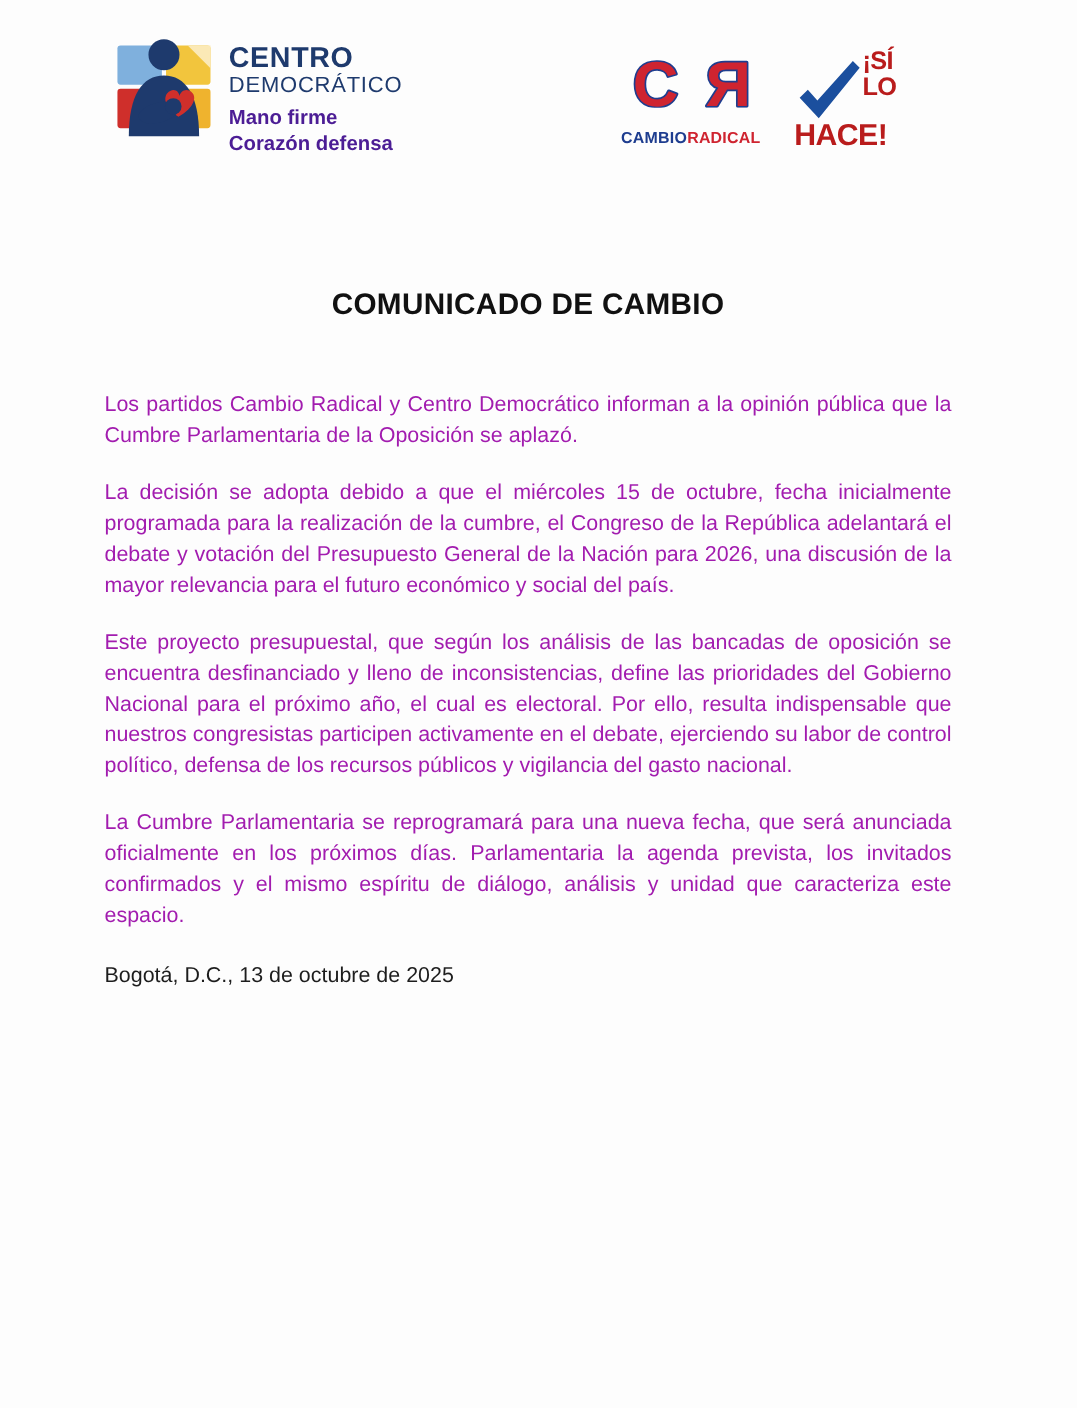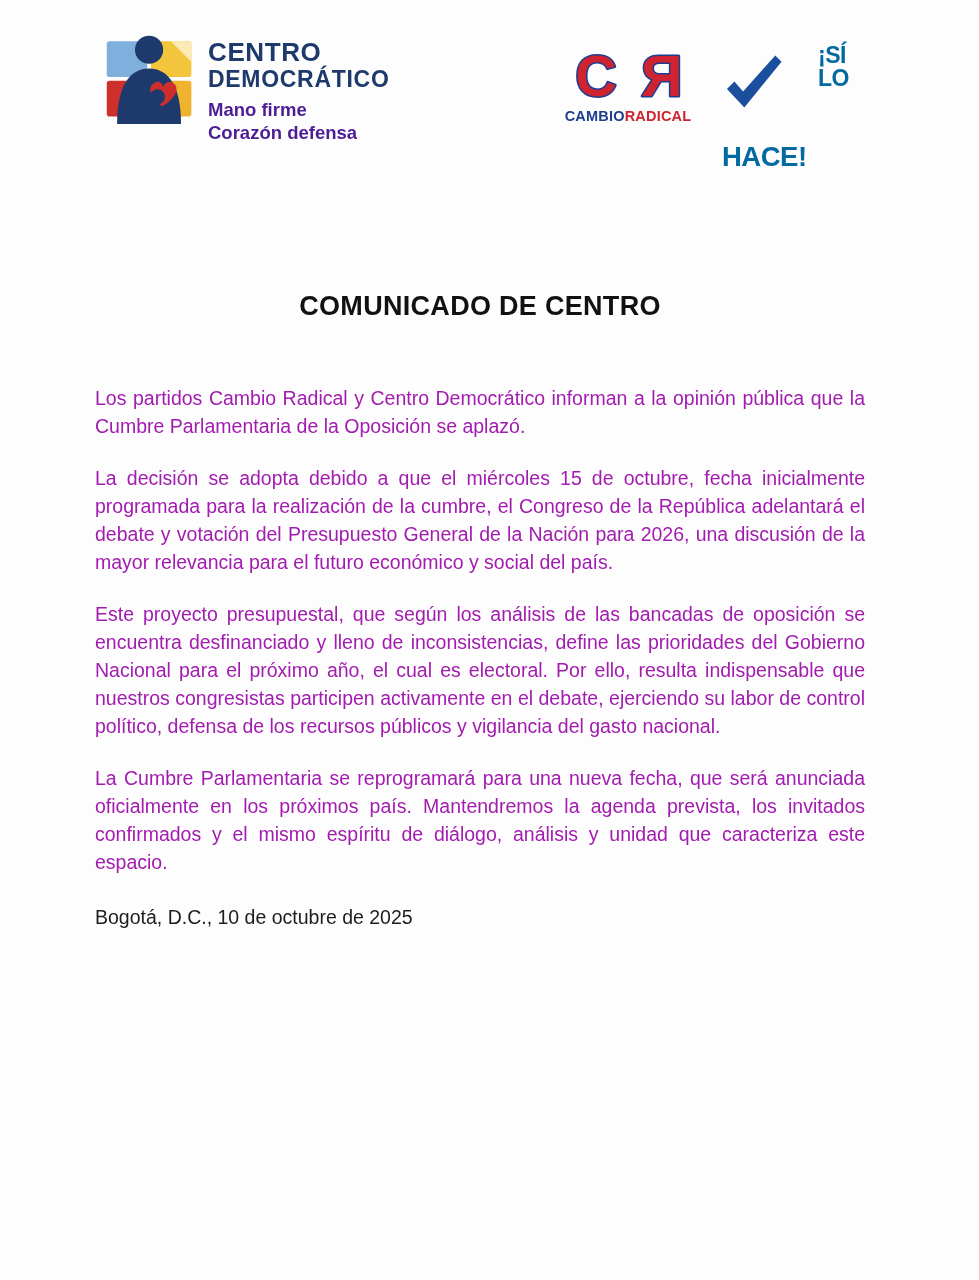--- a/index.html
+++ b/index.html
@@ -24,47 +24,46 @@
     padding: 30px 120px 0 103px;
   }
   .logo-cd { display: flex; gap: 11px; }
   .cd-icon { width: 94px; height: 94px; flex: 0 0 auto; }
   .cd-text { padding-top: 9px; line-height: 1; }
   .cd-name1 {
     font-size: 26px; font-weight: 700; letter-spacing: 0.6px;
     color: #1e3a6d;
   }
   .cd-name2 {
-    font-size: 23px; font-weight: 700; letter-spacing: 0.7px;
+    font-size: 20px; font-weight: 400; letter-spacing: 0.7px;
     color: #1e3a6d; margin-top: 3px;
   }
   .cd-tagline {
     margin-top: 8px; font-size: 18.5px; font-weight: 700;
     color: #4c1d95; line-height: 1.22;
   }
 
   .logos-right { display: flex; gap: 30px; align-items: flex-start; margin-top: 6px; }
 
   .logo-cr { text-align: center; margin-top: 16px; }
   .cr-monogram { width: 128px; height: 46px; display: block; margin: 0 auto; }
   .cr-wordmark {
-    margin-top: 10px; font-size: 14.5px; font-weight: 700;
+    margin-top: 20px; font-size: 14.5px; font-weight: 700;
     letter-spacing: 0.2px; white-space: nowrap;
   }
   .cr-word-blue { color: #1e3d8f; }
   .cr-word-red  { color: #cf2430; }
 
   .logo-silohace {
     display: grid;
     grid-template-columns: 62px auto;
     align-items: start;
     width: 118px;
     margin-top: 6px;
-    color: #0369a1;
-    gap: 34px;
+    color: #b91c1c;
   }
   .slh-check { width: 62px; height: 64px; grid-column: 1; grid-row: 1; margin-top: 10px; }
   .slh-col {
     grid-column: 2; grid-row: 1;
     font-weight: 700; font-size: 23px; line-height: 0.98;
     letter-spacing: -0.5px; text-align: left; padding-top: 2px;
   }
   .slh-hace {
     grid-column: 1 / span 2; grid-row: 2;
     font-weight: 700; font-size: 27.5px; letter-spacing: -0.5px;
@@ -151,23 +150,23 @@
           <div>¡SÍ</div>
           <div>LO</div>
         </div>
         <div class="slh-hace">HACE!</div>
       </div>
 
     </div>
   </header>
 
   <main class="main">
-    <h1 class="doc-title">COMUNICADO DE CENTRO</h1>
+    <h1 class="doc-title">COMUNICADO DE CAMBIO</h1>
 
     <p class="doc-paragraph">Los partidos Cambio Radical y Centro Democrático informan a la opinión pública que la Cumbre Parlamentaria de la Oposición se aplazó.</p>
     <p class="doc-paragraph">La decisión se adopta debido a que el miércoles 15 de octubre, fecha inicialmente programada para la realización de la cumbre, el Congreso de la República adelantará el debate y votación del Presupuesto General de la Nación para 2026, una discusión de la mayor relevancia para el futuro económico y social del país.</p>
     <p class="doc-paragraph">Este proyecto presupuestal, que según los análisis de las bancadas de oposición se encuentra desfinanciado y lleno de inconsistencias, define las prioridades del Gobierno Nacional para el próximo año, el cual es electoral. Por ello, resulta indispensable que nuestros congresistas participen activamente en el debate, ejerciendo su labor de control político, defensa de los recursos públicos y vigilancia del gasto nacional.</p>
-    <p class="doc-paragraph">La Cumbre Parlamentaria se reprogramará para una nueva fecha, que será anunciada oficialmente en los próximos país. Mantendremos la agenda prevista, los invitados confirmados y el mismo espíritu de diálogo, análisis y unidad que caracteriza este espacio.</p>
+    <p class="doc-paragraph">La Cumbre Parlamentaria se reprogramará para una nueva fecha, que será anunciada oficialmente en los próximos días. Parlamentaria la agenda prevista, los invitados confirmados y el mismo espíritu de diálogo, análisis y unidad que caracteriza este espacio.</p>
 
-    <p class="doc-dateline">Bogotá, D.C., 10 de octubre de 2025</p>
+    <p class="doc-dateline">Bogotá, D.C., 13 de octubre de 2025</p>
   </main>
 
 </div>
 
 </body></html>

